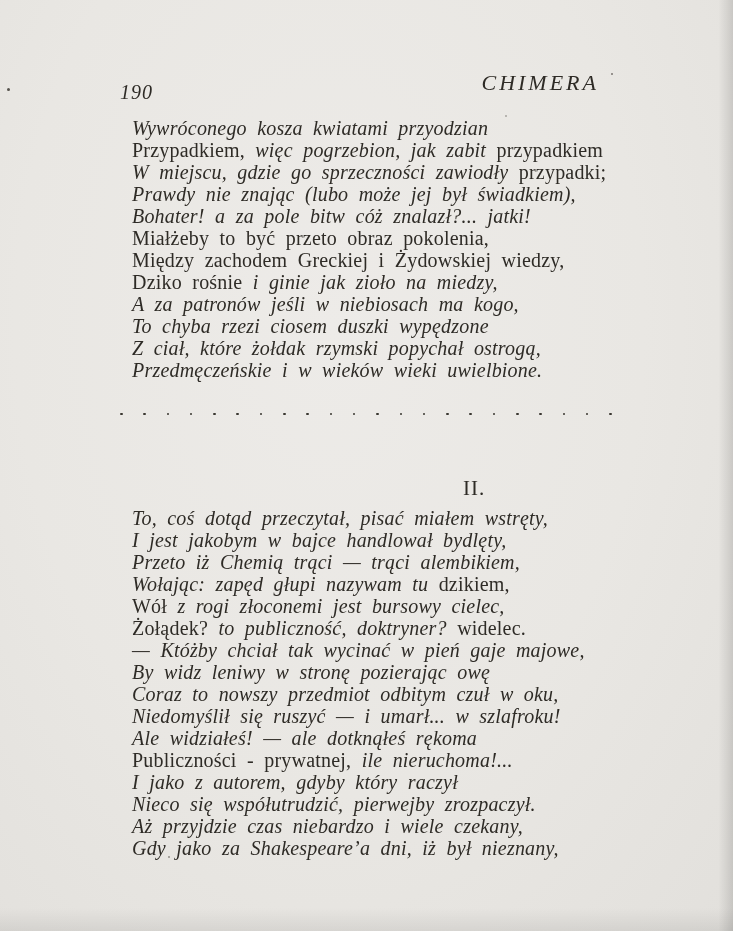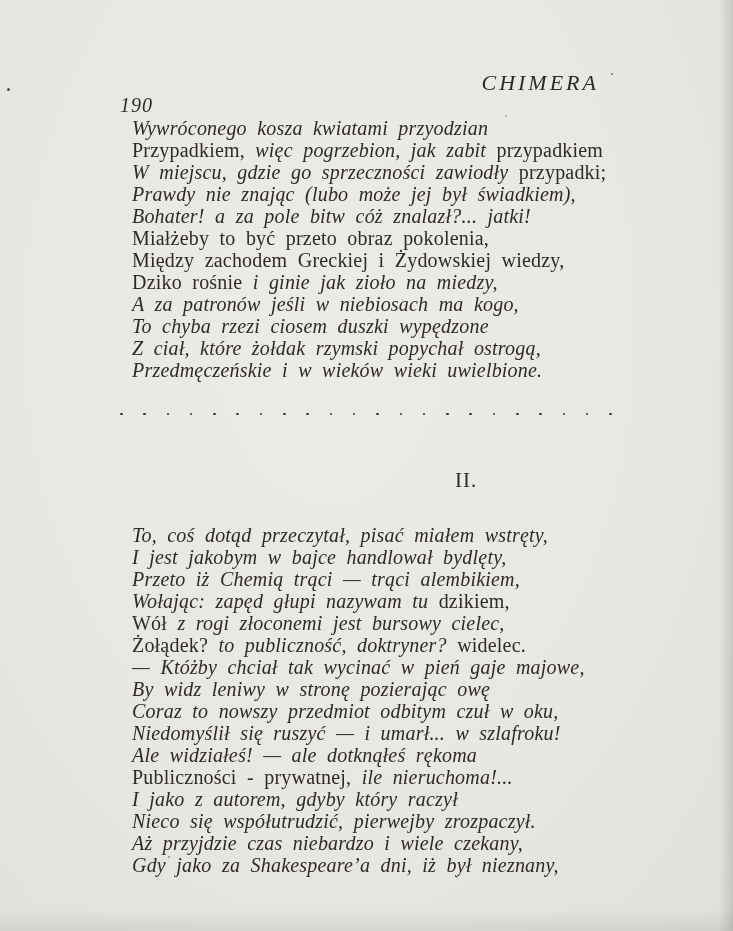--- a/index.html
+++ b/index.html
@@ -16,49 +16,49 @@
     position:relative;
     width:733px;height:931px;
     overflow:hidden;
     color:var(--ink);
     background:
       linear-gradient(to right, rgba(0,0,0,0) 98%, rgba(0,0,0,0.12) 100%),
       linear-gradient(to bottom, rgba(0,0,0,0) 97.5%, rgba(0,0,0,0.07) 100%),
       radial-gradient(ellipse at 45% 35%, #edebe8 0%, var(--paper) 55%, #e2e0dc 100%);
   }
   .page-number{
-    position:absolute;left:120px;top:94px;
+    position:absolute;left:120px;top:81px;
     font-style:italic;font-size:20px;letter-spacing:1px;
   }
   .running-title{
     position:absolute;right:134px;top:70px;
     font-style:italic;font-size:22px;letter-spacing:3px;
   }
   .stanza{position:absolute;left:132px;white-space:nowrap;}
   #stanza1{top:117px;}
-  #stanza2{top:507px;margin-top:17px;}
+  #stanza2{top:507px;}
   .line{
     height:22px;line-height:22px;
     font-size:20px;
     letter-spacing:0.2px;
     word-spacing:0.26em;
   }
   .it{font-style:italic;}
   .rm{font-style:normal;}
   .dots{
     position:absolute;left:120px;top:407px;width:492px;height:14px;
     display:flex;justify-content:space-between;align-items:center;
   }
   .dot{
     width:2.5px;height:2.5px;border-radius:50%;
     background:#3a3731;flex:0 0 auto;
   }
   .section-heading{
     position:absolute;left:447px;top:460px;
-    margin:8px;
+    margin:16px;
     font-size:21px;font-weight:normal;font-style:normal;
     letter-spacing:1px;
   }
   .speck{position:absolute;border-radius:50%;background:#55524c;}
   .speck.s1{left:7px;top:88px;width:3px;height:3px;}
   .speck.s2{left:611px;top:73px;width:2px;height:2px;opacity:.75;}
   .speck.s3{left:168px;top:856px;width:2px;height:2px;opacity:.6;}
   .speck.s4{left:505px;top:115px;width:2px;height:2px;opacity:.45;}
 </style>
 </head>

